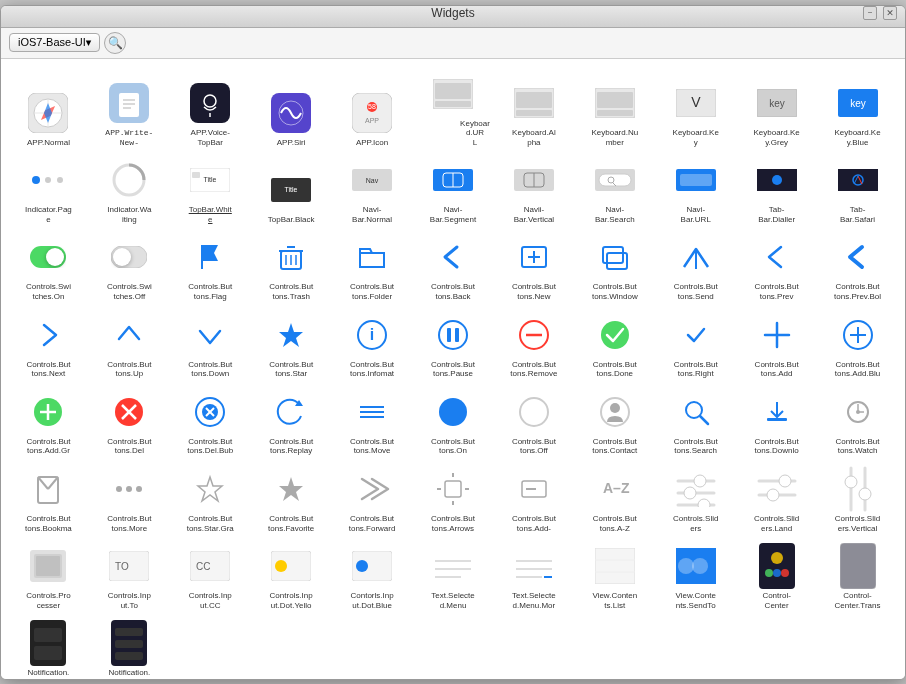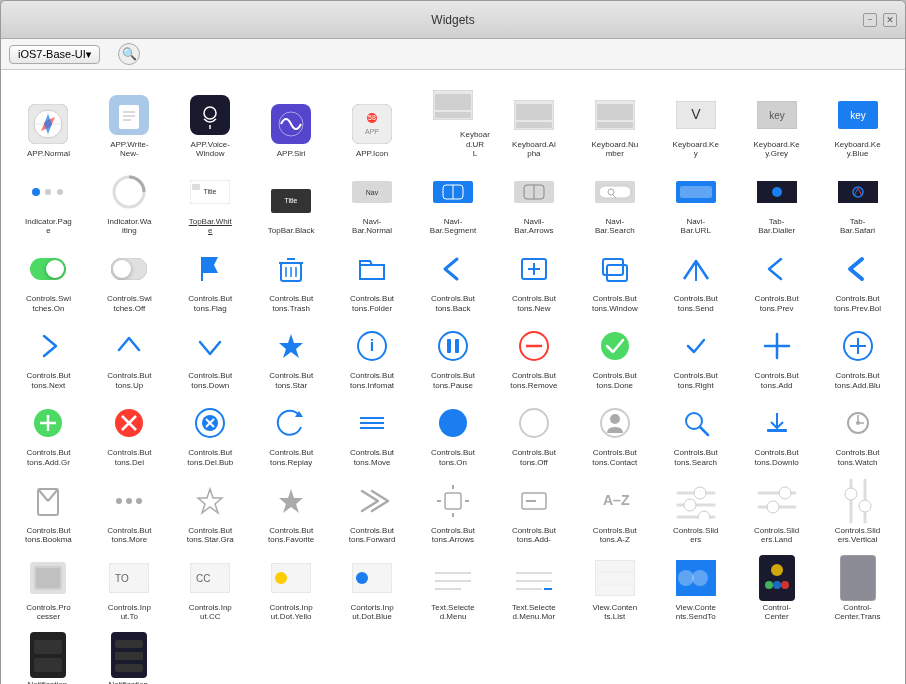--- a/index.html
+++ b/index.html
@@ -14,23 +14,22 @@
     .window {
       width: 906px;
       background: #f0f0f0;
       border-radius: 6px;
       box-shadow: 0 4px 20px rgba(0,0,0,0.4);
       overflow: hidden;
       border: 1px solid #999;
     }
     .title-bar {
       background: linear-gradient(to bottom, #e8e8e8, #d0d0d0);
-      height: 38px;
+      height: 22px;
       display: flex;
-      align-items: center;
       justify-content: center;
       border-bottom: 1px solid #aaa;
       position: relative;
     }
     .title-bar-title {
       font-size: 12px;
       color: #333;
       font-weight: 500;
     }
     .title-bar-controls {
@@ -51,21 +50,21 @@
       justify-content: center;
       font-size: 9px;
       color: #555;
     }
     .toolbar {
       background: #f5f5f5;
       border-bottom: 1px solid #ccc;
       padding: 4px 8px;
       display: flex;
       align-items: center;
-      gap: 18px;
+      gap: 4px;
     }
     .dropdown {
       background: linear-gradient(to bottom, #fff, #e8e8e8);
       border: 1px solid #aaa;
       border-radius: 4px;
       padding: 2px 8px;
       font-size: 11px;
       cursor: pointer;
       display: flex;
       align-items: center;
@@ -152,34 +151,34 @@
         <div class="item">
           <div class="icon-area">
             <svg width="40" height="40" viewBox="0 0 40 40">
               <rect width="40" height="40" rx="8" fill="#aac8e8"></rect>
               <rect x="10" y="10" width="20" height="24" rx="2" fill="#fff"></rect>
               <line x1="14" y1="17" x2="26" y2="17" stroke="#ccc" stroke-width="1.5"></line>
               <line x1="14" y1="21" x2="26" y2="21" stroke="#ccc" stroke-width="1.5"></line>
               <line x1="14" y1="25" x2="22" y2="25" stroke="#ccc" stroke-width="1.5"></line>
             </svg>
           </div>
-          <div class="label" style="white-space: pre-line;">APP.Write-
+          <div class="label" style="white-space: pre-line; font-family: Liberation Mono, monospace;">APP.Write-
 New-</div>
         </div>
         <div class="item">
           <div class="icon-area">
             <svg width="40" height="40" viewBox="0 0 40 40">
               <rect width="40" height="40" rx="8" fill="#1a1a2e"></rect>
               <circle cx="20" cy="18" r="6" fill="none" stroke="#fff" stroke-width="1.5"></circle>
               <path d="M14 24 Q20 30 26 24" fill="none" stroke="#fff" stroke-width="1.5"></path>
               <line x1="20" y1="30" x2="20" y2="34" stroke="#fff" stroke-width="1.5"></line>
             </svg>
           </div>
           <div class="label" style="white-space: pre-line;">APP.Voice-
-Window</div>
+TopBar</div>
         </div>
         <div class="item">
           <div class="icon-area">
             <svg width="40" height="40" viewBox="0 0 40 40">
               <rect width="40" height="40" rx="8" fill="#5544cc"></rect>
               <circle cx="20" cy="20" r="12" fill="none" stroke="rgba(255,255,255,0.5)" stroke-width="1"></circle>
               <path d="M10 20 Q15 10 20 20 Q25 30 30 20" fill="none" stroke="#fff" stroke-width="2"></path>
             </svg>
           </div>
           <div class="label" style="white-space: pre-line;">APP.Siri</div>
@@ -322,21 +321,21 @@
         </div>
         <div class="item">
           <div class="icon-area">
             <svg width="40" height="22" viewBox="0 0 40 22">
               <rect width="40" height="22" rx="2" fill="#d8d8d8"></rect>
               <rect x="10" y="4" width="20" height="14" rx="3" fill="none" stroke="#888" stroke-width="1"></rect>
               <line x1="20" y1="4" x2="20" y2="18" stroke="#888" stroke-width="1"></line>
             </svg>
           </div>
           <div class="label" style="white-space: pre-line;">Navii-
-Bar.Arrows</div>
+Bar.Vertical</div>
         </div>
         <div class="item">
           <div class="icon-area">
             <svg width="40" height="22" viewBox="0 0 40 22">
               <rect width="40" height="22" rx="2" fill="#d8d8d8"></rect>
               <rect x="4" y="5" width="32" height="12" rx="6" fill="#fff" stroke="#ccc"></rect>
               <circle cx="16" cy="11" r="3" fill="none" stroke="#aaa" stroke-width="1"></circle>
               <line x1="18" y1="14" x2="21" y2="17" stroke="#aaa" stroke-width="1"></line>
             </svg>
           </div>

